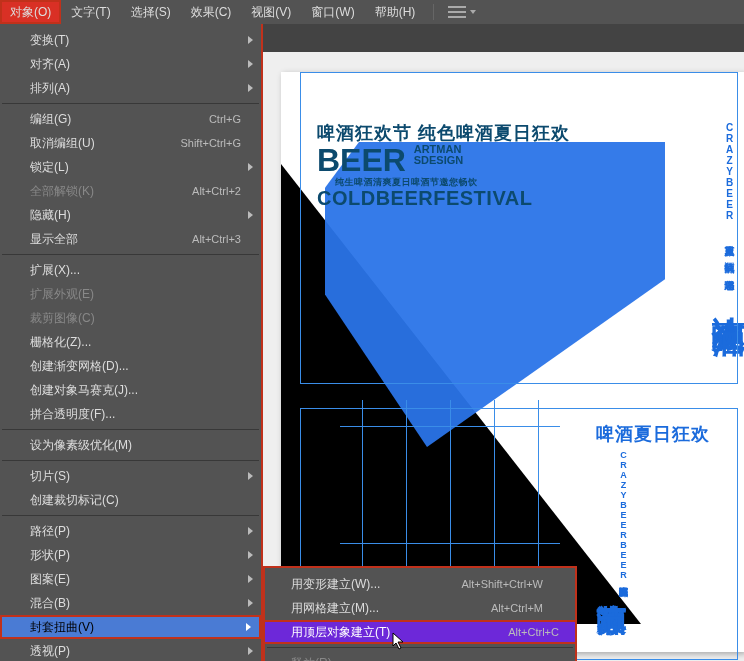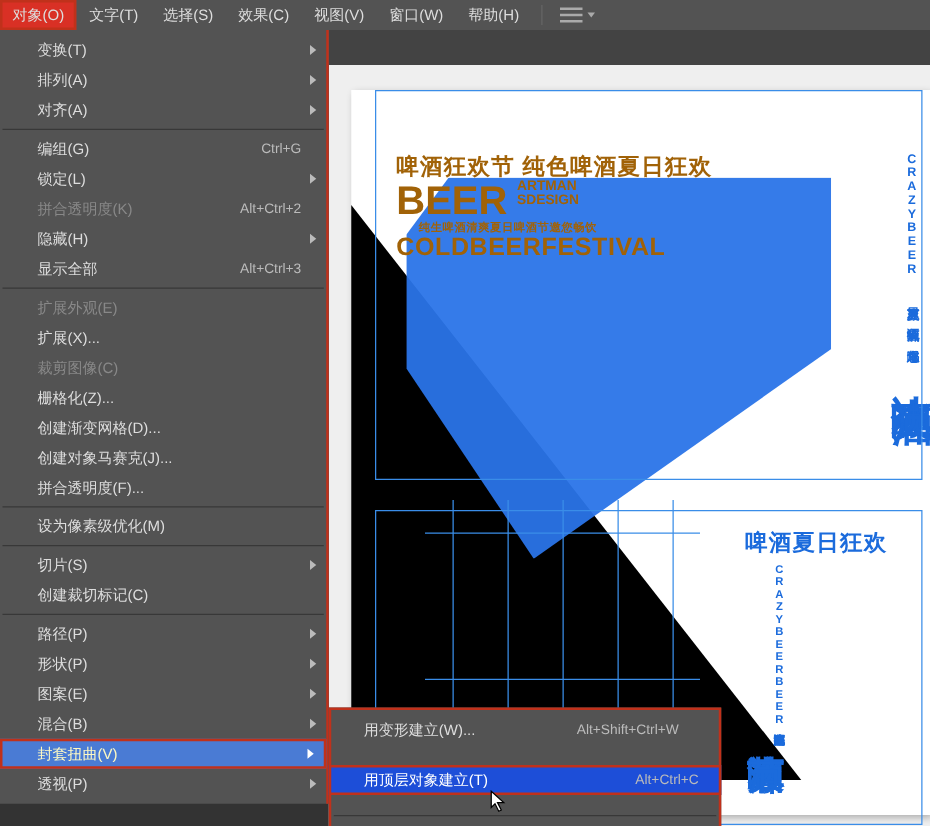--- a/index.html
+++ b/index.html
@@ -14,34 +14,34 @@
 .menubar-lines::after { content: ""; position:absolute; top:3px; left:0; width:100%; height:2px; background:#aaa; }
 .menubar-dd { width: 0; height: 0; border-left: 3px solid transparent; border-right: 3px solid transparent; border-top: 4px solid #aaa; }
 
 .dropdown { position: absolute; left: 0; top: 24px; width: 263px; background: #535353; color: #ddd; font-size: 12px; padding: 4px 0; border-right: 2px solid #c0311b; }
 .menu-item { height: 24px; display: flex; align-items: center; padding: 0 20px 0 30px; position: relative; }
 .menu-item .label { flex: 1; }
 .menu-item .shortcut { color: #bbb; font-size: 11px; }
 .menu-item .arrow { position: absolute; right: 8px; width: 0; height: 0; border-top: 4px solid transparent; border-bottom: 4px solid transparent; border-left: 5px solid #bbb; }
 .menu-item.disabled { color: #888; }
 .menu-sep { height: 1px; background: #383838; margin: 3px 2px; }
-.menu-item.hl { background: #4a7bd4; color: #fef9c3; border: 2px solid #c0311b; padding: 0 18px 0 28px; height: 24px; align-items: center; }
+.menu-item.hl { background: #4a7bd4; color: #000000; border: 2px solid #c0311b; padding: 0 18px 0 28px; height: 24px; align-items: center; }
 .menu-item.hl .arrow { border-left-color: #fff; }
 
 .submenu { position: absolute; left: 263px; top: 566px; width: 314px; background: #535353; color: #ddd; font-size: 12px; padding: 4px 0; border: 2px solid #c0311b; }
 .submenu .menu-item { padding: 0 32px 0 26px; }
-.submenu .menu-item.hl2 { background: #1d4ed8; color: #fff; border: 2px solid #c0311b; margin: 16px -2px; padding: 0 16px 0 26px; }
+.submenu .menu-item.hl2 { background: #6d28d9; color: #fff; border: 2px solid #c0311b; margin: 0 -2px; padding: 0 16px 0 26px; }
 
 .canvas { position: absolute; left: 263px; top: 24px; width: 481px; height: 637px; background: #efefef; }
 .docbar { position: absolute; left: 0; top: 0; height: 28px; width: 100%; background: #434343; }
 .artboard { position: absolute; left: 18px; top: 48px; width: 463px; height: 580px; background: #fff; box-shadow: 2px 2px 6px rgba(0,0,0,.3); }
 .blacktri { position: absolute; left: 0; top: 92px; width: 0; height: 0; border-right: 360px solid transparent; border-bottom: 460px solid #000; }
 .bluepoly { position: absolute; left: 44px; top: 70px; width: 340px; height: 305px; background: #2a74e8; clip-path: polygon(10% 0, 100% 0, 100% 45%, 30% 100%, 0 50%, 0 15%); opacity: .95; }
 
-.typetop { position: absolute; left: 36px; top: 52px; width: 320px; color: #a16207; font-weight: 700; line-height: 1; }
+.typetop { position: absolute; left: 36px; top: 52px; width: 320px; color: #0c4a6e; font-weight: 700; line-height: 1; }
 .typetop .row1 { font-size: 18px; white-space: nowrap; letter-spacing: 1px; }
 .typetop .row2 { font-size: 28px; white-space: nowrap; margin-top: 2px; }
 .typetop .row2 .small { font-size: 11px; display: inline-block; vertical-align: top; line-height: 1; }
 .typetop .row3 { font-size: 9px; letter-spacing: .5px; margin-top: 2px; padding-left: 18px; }
 .typetop .row4 { font-size: 20px; letter-spacing: .5px; margin-top: 1px; }
 
 .typeright { position: absolute; right: -2px; top: 50px; width: 90px; color: #1b6bdc; font-weight: 700; writing-mode: vertical-rl; text-orientation: upright; line-height: 1.05; }
 .typeright .big { font-size: 34px; letter-spacing: 2px; }
 .typeright .sm { font-size: 10px; }
 
@@ -130,54 +130,58 @@
     <div class="h" style="top:55%"></div>
 </div>
 <div class="circle"></div>
 
 <div class="dropdown" id="dd">
     <div class="menu-item">
       <span class="label">变换(T)</span>
       <span class="arrow"></span>
     </div>
     <div class="menu-item">
+      <span class="label">对齐(A)</span>
+      <span class="arrow"></span>
+    </div>
+    <div class="menu-item">
       <span class="label">排列(A)</span>
-      <span class="arrow"></span>
-    </div>
-    <div class="menu-item">
-      <span class="label">对齐(A)</span>
       <span class="arrow"></span>
     </div>
     <div class="menu-sep"></div>
     <div class="menu-item">
       <span class="label">编组(G)</span>
       <span class="shortcut">Ctrl+G</span>
     </div>
     <div class="menu-item">
+      <span class="label">取消编组(U)</span>
+      <span class="shortcut">Shift+Ctrl+G</span>
+    </div>
+    <div class="menu-item">
       <span class="label">锁定(L)</span>
       <span class="arrow"></span>
     </div>
     <div class="menu-item disabled">
-      <span class="label">拼合透明度(K)</span>
+      <span class="label">全部解锁(K)</span>
       <span class="shortcut">Alt+Ctrl+2</span>
     </div>
     <div class="menu-item">
       <span class="label">隐藏(H)</span>
       <span class="arrow"></span>
     </div>
     <div class="menu-item">
       <span class="label">显示全部</span>
       <span class="shortcut">Alt+Ctrl+3</span>
     </div>
     <div class="menu-sep"></div>
+    <div class="menu-item">
+      <span class="label">扩展(X)...</span>
+    </div>
     <div class="menu-item disabled">
       <span class="label">扩展外观(E)</span>
-    </div>
-    <div class="menu-item">
-      <span class="label">扩展(X)...</span>
     </div>
     <div class="menu-item disabled">
       <span class="label">裁剪图像(C)</span>
     </div>
     <div class="menu-item">
       <span class="label">栅格化(Z)...</span>
     </div>
     <div class="menu-item">
       <span class="label">创建渐变网格(D)...</span>
     </div>
@@ -222,20 +226,24 @@
     </div>
     <div class="menu-item">
       <span class="label">透视(P)</span>
       <span class="arrow"></span>
     </div>
   </div>
 <div class="submenu" id="sm">
     <div class="menu-item">
       <span class="label">用变形建立(W)...</span>
       <span class="shortcut">Alt+Shift+Ctrl+W</span>
+    </div>
+    <div class="menu-item">
+      <span class="label">用网格建立(M)...</span>
+      <span class="shortcut">Alt+Ctrl+M</span>
     </div>
     <div class="menu-item hl2">
       <span class="label">用顶层对象建立(T)</span>
       <span class="shortcut">Alt+Ctrl+C</span>
     </div>
     <div class="menu-sep"></div>
     <div class="menu-item disabled">
       <span class="label">释放(R)</span>
     </div>
   </div>

